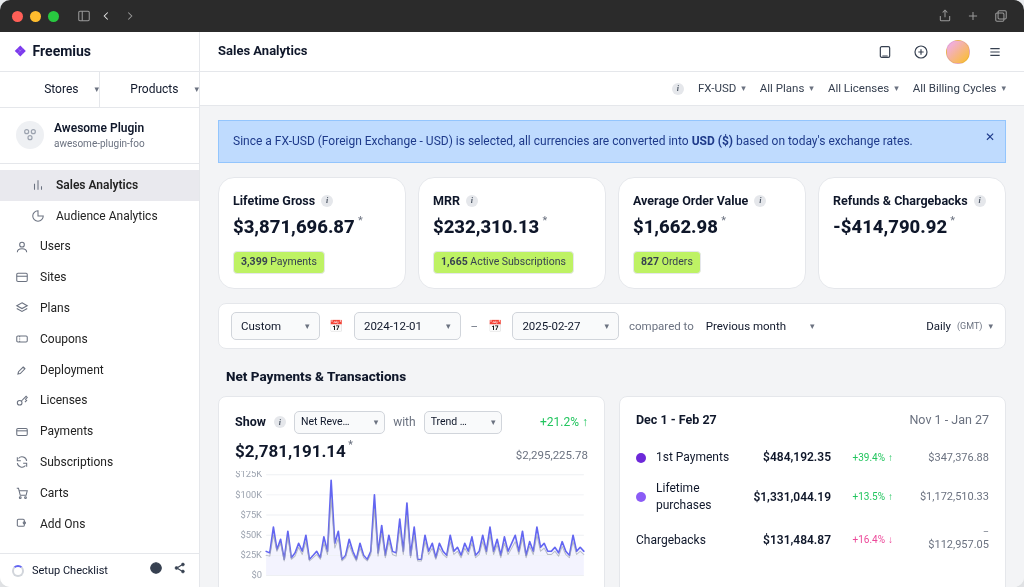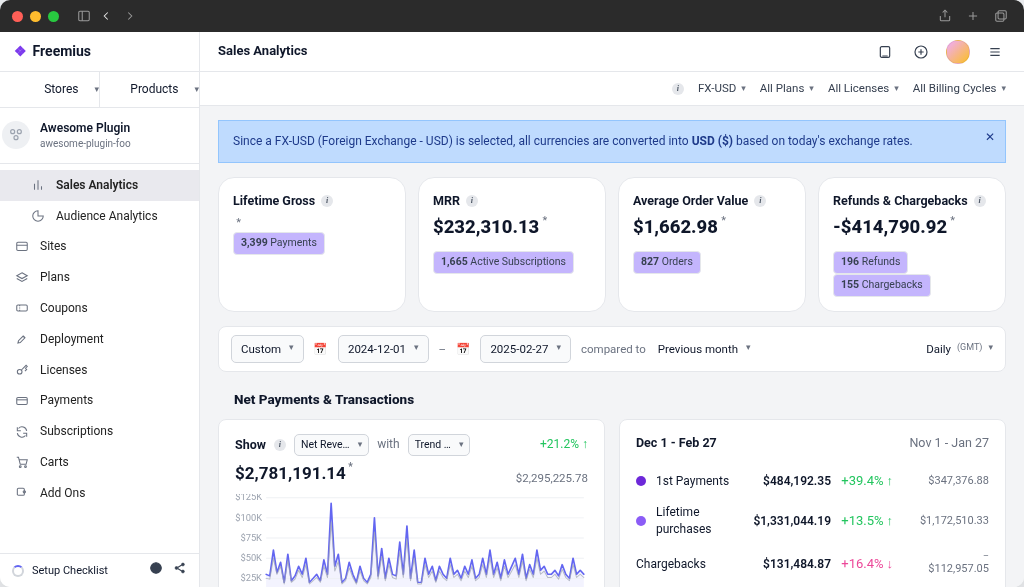--- a/index.html
+++ b/index.html
@@ -37,21 +37,21 @@
   .body{flex:1;display:flex;min-height:0}
   .sidebar{width:200px;background:var(--panel);border-right:1px solid var(--border);display:flex;flex-direction:column}
   .main{flex:1;display:flex;flex-direction:column;min-width:0;background:var(--bg)}
   
   .logo-row{height:40px;display:flex;align-items:center;padding:0 14px;border-bottom:1px solid var(--border);gap:6px;font-weight:700;font-size:14px}
   .logo-mark{color:#7c3aed}
   .store-row{height:36px;display:flex;align-items:center;border-bottom:1px solid var(--border)}
   .store-half{flex:1;display:flex;align-items:center;justify-content:flex-end;gap:16px;font-size:12px;height:100%}
   .store-half + .store-half{border-left:1px solid var(--border)}
   .chev{font-size:9px;color:var(--muted)}
-  .plugin-row{display:flex;align-items:center;gap:10px;padding:12px 2px;border-bottom:1px solid var(--border)}
+  .plugin-row{display:flex;align-items:center;gap:10px;padding:12px 16px;border-bottom:1px solid var(--border)}
   .plugin-icon{width:28px;height:28px;border-radius:50%;background:#eef0f3;display:flex;align-items:center;justify-content:center;color:#9ca3af}
   .plugin-name{font-weight:600;font-size:12px}
   .plugin-sub{font-size:10px;color:var(--muted)}
   
   .nav{flex:1;overflow:auto;padding:6px 0}
   .nav-item{display:flex;align-items:center;gap:10px;padding:7px 14px;color:#222;font-size:12px}
   .nav-item.sub{padding-left:30px}
   .nav-item .nicon{width:16px;height:16px;display:flex;align-items:center;justify-content:center;color:#6b7280}
   .nav-item.active{background:var(--sidebar-active);font-weight:600}
   .nav-item.head{font-weight:700}
@@ -75,49 +75,49 @@
   .content{flex:1;overflow:auto;padding:14px 18px 28px 18px}
   .banner{background:var(--blue-banner);border:1px solid var(--blue-banner-border);border-radius:0;padding:12px 34px 12px 14px;position:relative;font-size:12px;color:#1e3a8a;margin-bottom:14px}
   .banner b{font-weight:700}
   .banner-x{position:absolute;right:10px;top:8px;color:#1e3a8a;font-size:12px}
   
   .kpi-row{display:grid;grid-template-columns:repeat(4,1fr);gap:12px;margin-bottom:14px}
   .card{background:var(--panel);border:1px solid var(--border);border-radius:16px;padding:14px}
   .kpi-label{font-weight:700;font-size:12.5px;display:flex;align-items:center;gap:6px;margin-bottom:6px}
   .kpi-value{font-weight:800;font-size:18.5px;position:relative;display:inline-block;margin-bottom:10px}
   .kpi-value .ast{position:absolute;right:-8px;top:-2px;font-size:11px;font-weight:400;color:var(--muted)}
-  .pill{display:inline-block;background:#c4b5fd;border:1px solid var(--border);border-radius:4px;padding:3px 7px;font-size:10.5px;color:#374151;margin-right:4px}
+  .pill{display:inline-block;background:#bef264;border:1px solid var(--border);border-radius:4px;padding:3px 7px;font-size:10.5px;color:#374151;margin-right:4px}
   .pill b{font-weight:700}
   
   .controls{background:var(--panel);border:1px solid var(--border);border-radius:8px;padding:8px 12px;display:flex;align-items:center;gap:10px;font-size:11.5px;margin-bottom:18px}
-  .select{background:var(--selectbg);border:1px solid var(--border-strong);border-radius:5px;padding:5px 9px;display:flex;gap:8px;font-size:11.5px}
+  .select{background:var(--selectbg);border:1px solid var(--border-strong);border-radius:5px;padding:5px 9px;display:flex;align-items:center;gap:24px;font-size:11.5px}
   .select.tiny{padding:3px 6px;font-size:10.5px}
   .cal-icon{color:#6b7280}
   .muted{color:var(--muted)}
-  .controls-right{margin-left:auto;display:flex;gap:6px}
-  
-  .sec-title{font-weight:800;font-size:13.5px;margin:0 0 10px 16px}
+  .controls-right{margin-left:auto;display:flex;align-items:center;gap:6px}
+  
+  .sec-title{font-weight:800;font-size:13.5px;margin:0 0 10px 8px}
   
   .charts-row{display:grid;grid-template-columns:1fr 1fr;gap:14px}
   .chart-card{background:var(--panel);border:1px solid var(--border);border-radius:8px;padding:14px 16px}
   .chart-top{display:flex;align-items:center;gap:8px;margin-bottom:6px}
   .chart-title{font-weight:700;font-size:12.5px}
   .badge-up{color:var(--green)}
   .chart-val{font-weight:700;font-size:17px;position:relative;display:inline-block}
   .chart-val .ast{position:absolute;right:-7px;top:-2px;font-size:10px;color:var(--muted)}
   .chart-prev{color:var(--muted);font-size:11.5px}
   .chart-head-row{display:flex;align-items:flex-end;justify-content:space-between;margin-bottom:8px}
   
   .bd-head{display:flex;justify-content:space-between;font-weight:700;font-size:12.5px;margin-bottom:14px}
   .bd-head .muted{font-weight:400}
   .bd-row{display:flex;align-items:center;gap:10px;padding:7px 0;font-size:12px}
   .bd-dot{width:10px;height:10px;border-radius:50%}
   .bd-label{flex:1}
   .bd-val{width:86px;text-align:right;font-weight:600}
-  .bd-pct{width:52px;text-align:right;font-size:13px;display:flex;align-items:center;justify-content:flex-end;gap:3px}
+  .bd-pct{width:52px;text-align:right;font-size:10px;display:flex;align-items:center;justify-content:flex-end;gap:3px}
   .bd-prev{width:86px;text-align:right;color:var(--muted);font-size:11px}
   .arrow-up::after{content:"↑"}
   .arrow-down::after{content:"↓"}
   
   .chart-svg{width:100%;height:110px}
   .ytick{fill:#9ca3af;font-size:9px}
 </style>
 </head>
 <body>
 
@@ -212,20 +212,29 @@
             </span>
           <span>Sales Analytics</span>
         </div>
         <div class="nav-item sub">
           <span class="nicon">
               <svg viewBox="0 0 24 24">
                 <path d="M21 12A9 9 0 1 1 12 3v9z"></path>
               </svg>
             </span>
           <span>Audience Analytics</span>
+        </div>
+        <div class="nav-item">
+          <span class="nicon">
+              <svg viewBox="0 0 24 24">
+                <circle cx="12" cy="8" r="4"></circle>
+                <path d="M4 21c0-4 4-6 8-6s8 2 8 6"></path>
+              </svg>
+            </span>
+          <span>Users</span>
         </div>
         <div class="nav-item">
           <span class="nicon">
               <svg viewBox="0 0 24 24">
                 <rect x="3" y="4" width="18" height="14" rx="2"></rect>
                 <line x1="3" y1="9" x2="21" y2="9"></line>
               </svg>
             </span>
           <span>Sites</span>
         </div>
@@ -383,21 +392,21 @@
           <span>Since a FX-USD (Foreign Exchange - USD) is selected, all currencies are converted into </span><b>USD ($)</b><span> based on today's exchange rates.</span>
           <span class="banner-x">✕</span>
         </div>
 
         <div class="kpi-row">
           <div class="card">
             <div class="kpi-label">
                 <span>Lifetime Gross</span>
                 <span class="info-i">i</span>
               </div>
-            <div class="kpi-value"><span class="ast">*</span></div>
+            <div class="kpi-value"><span>$3,871,696.87</span><span class="ast">*</span></div>
             <div><span class="pill"><b>3,399</b> <span>Payments</span></span></div>
           </div>
           <div class="card">
             <div class="kpi-label">
                 <span>MRR</span>
                 <span class="info-i">i</span>
               </div>
             <div class="kpi-value"><span>$232,310.13</span><span class="ast">*</span></div>
             <div><span class="pill"><b>1,665</b> <span>Active Subscriptions</span></span></div>
           </div>
@@ -408,24 +417,20 @@
               </div>
             <div class="kpi-value"><span>$1,662.98</span><span class="ast">*</span></div>
             <div><span class="pill"><b>827</b> <span>Orders</span></span></div>
           </div>
           <div class="card">
             <div class="kpi-label">
                 <span>Refunds &amp; Chargebacks</span>
                 <span class="info-i">i</span>
               </div>
             <div class="kpi-value"><span>-$414,790.92</span><span class="ast">*</span></div>
-            <div>
-              <span class="pill"><b>196</b> <span>Refunds</span></span>
-              <span class="pill"><b>155</b> <span>Chargebacks</span></span>
-            </div>
           </div>
         </div>
 
         <div class="controls card" style="padding:8px 12px">
           <div class="select">
               <span>Custom</span>
               <span class="chev">▾</span>
             </div>
           <span class="cal-icon">📅</span>
           <div class="select">

